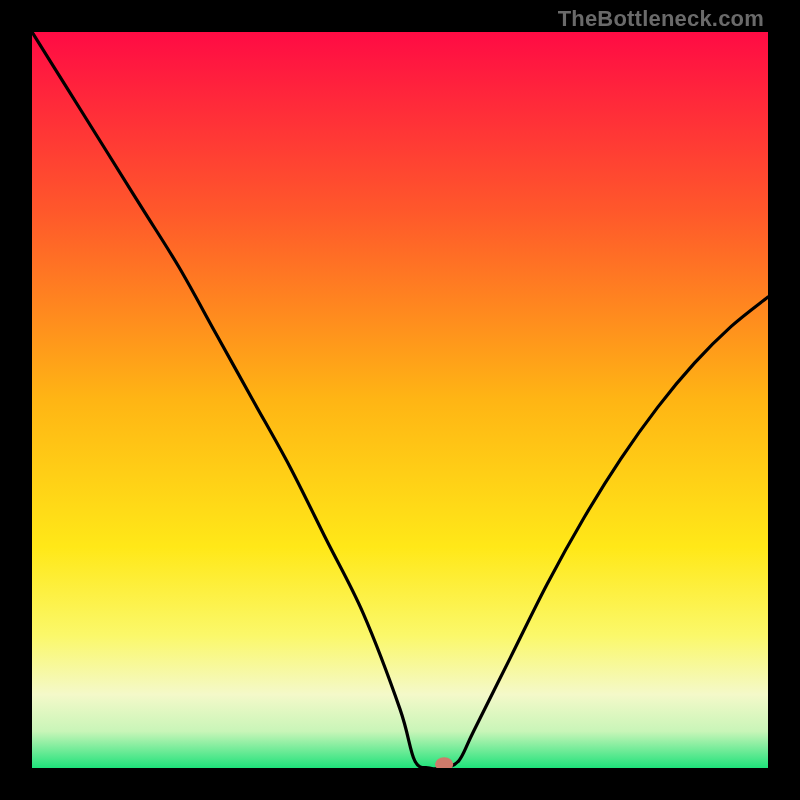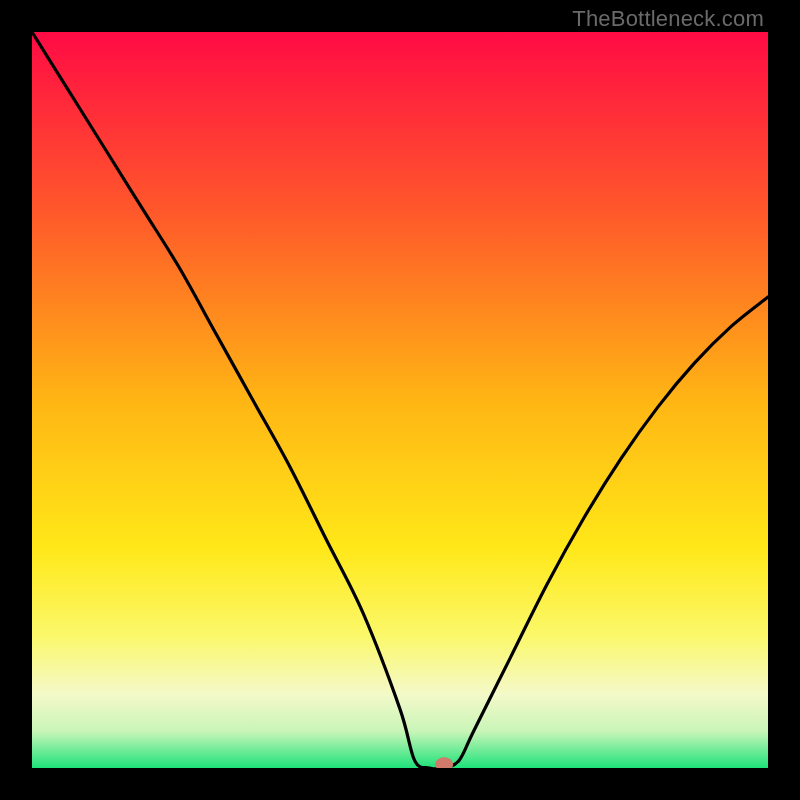--- a/index.html
+++ b/index.html
@@ -26,21 +26,21 @@
     width: 736px;
     height: 736px;
     overflow: hidden;
   }
   .watermark {
     position: absolute;
     top: 6px;
     right: 36px;
     color: #6a6a6a;
     font-size: 22px;
-    font-weight: 400;
+    font-weight: 700;
     letter-spacing: 0.2px;
     z-index: 10;
     text-align: right;
   }
   svg {
     display: block;
   }
 </style>
 </head>
 <body>

